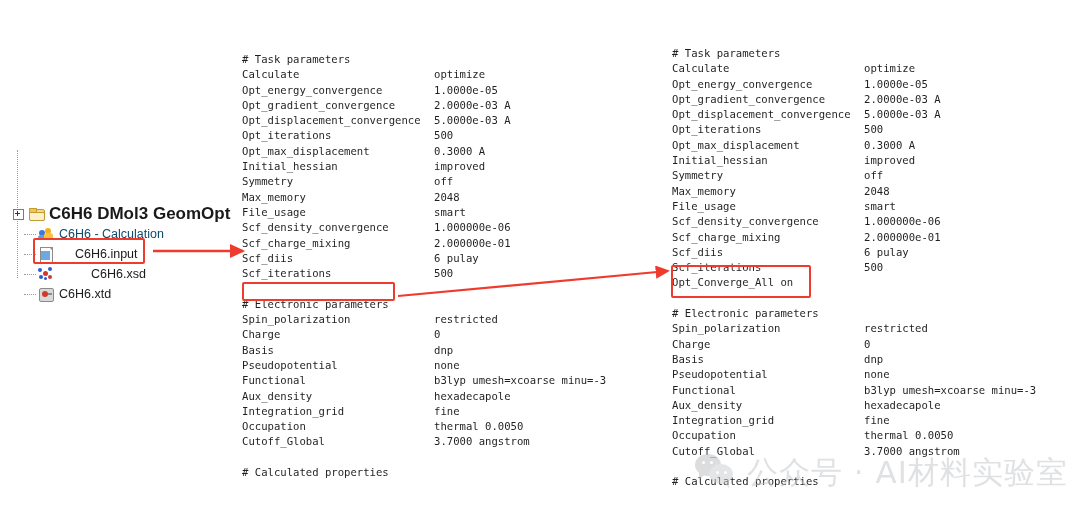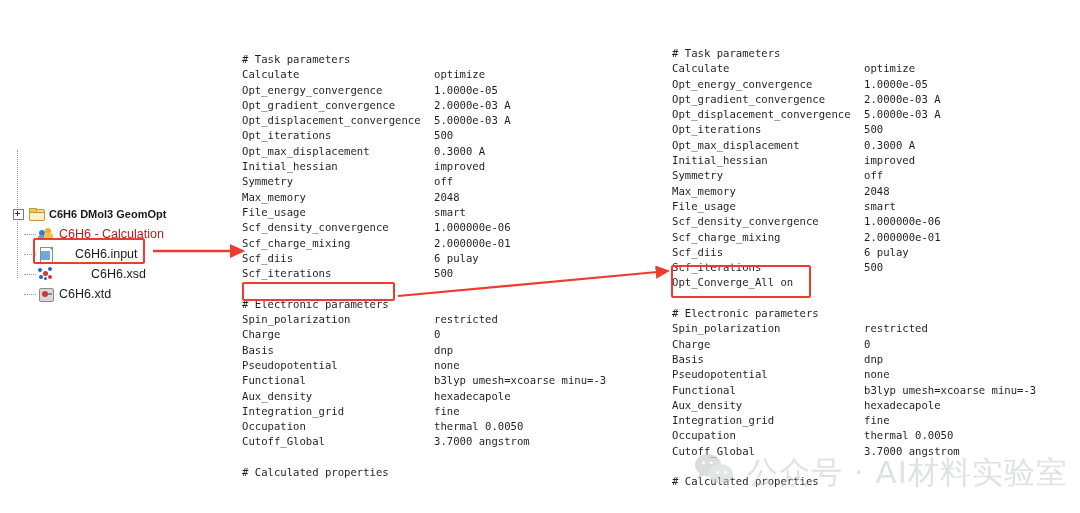--- a/index.html
+++ b/index.html
@@ -18,28 +18,28 @@
     border-left:1px dotted #9aa0a6;}
   .tree-row{position:absolute;display:flex;align-items:center;height:20px;white-space:nowrap;}
   .tree-row .hline{position:absolute;left:-14px;top:10px;width:12px;border-top:1px dotted #9aa0a6;}
   .expander{
     width:9px;height:9px;border:1px solid #7a7a7a;background:#fff;
     display:inline-block;position:relative;margin-right:5px;flex:none;
   }
   .expander:before{content:"";position:absolute;left:1px;top:3px;width:5px;border-top:1px solid #333;}
   .expander:after{content:"";position:absolute;left:3px;top:1px;height:5px;border-left:1px solid #333;}
 
-  .root-row{left:13px;top:24px;font-weight:bold;font-size:11px;}
+  .root-row{left:13px;top:24px;font-weight:bold;font-size:17px;}
   .folder-ico{width:15px;height:12px;margin-right:5px;position:relative;flex:none;}
   .folder-ico .back{position:absolute;left:0;top:1px;width:14px;height:10px;background:#f5d98a;border:1px solid #c49b2c;border-radius:1px 2px 2px 2px;}
   .folder-ico .tab{position:absolute;left:0;top:0px;width:6px;height:3px;background:#edc560;border:1px solid #c49b2c;border-bottom:none;border-radius:1px 1px 0 0;}
   .folder-ico .front{position:absolute;left:0px;top:4px;width:14px;height:7px;background:#fdf1cd;border:1px solid #c49b2c;border-radius:0 2px 2px 2px;}
 
   .child-row{left:38px;}
-  .r-calc{top:44px;color:#b91c1c;}
+  .r-calc{top:44px;color:#0c4a6e;}
   .r-input{top:64px;gap:16px;}
   .r-xsd{top:84px;gap:32px;}
   .r-xtd{top:104px;}
 
   .ico{width:16px;height:14px;margin-right:5px;position:relative;flex:none;}
 
   
   .ico-calc .p1{position:absolute;left:1px;top:3px;width:6px;height:6px;border-radius:50%;background:#3c7ad6;}
   .ico-calc .p1b{position:absolute;left:0px;top:8px;width:8px;height:5px;border-radius:3px 3px 1px 1px;background:#5d9bea;}
   .ico-calc .p2{position:absolute;left:7px;top:1px;width:6px;height:6px;border-radius:50%;background:#f2b01e;}

